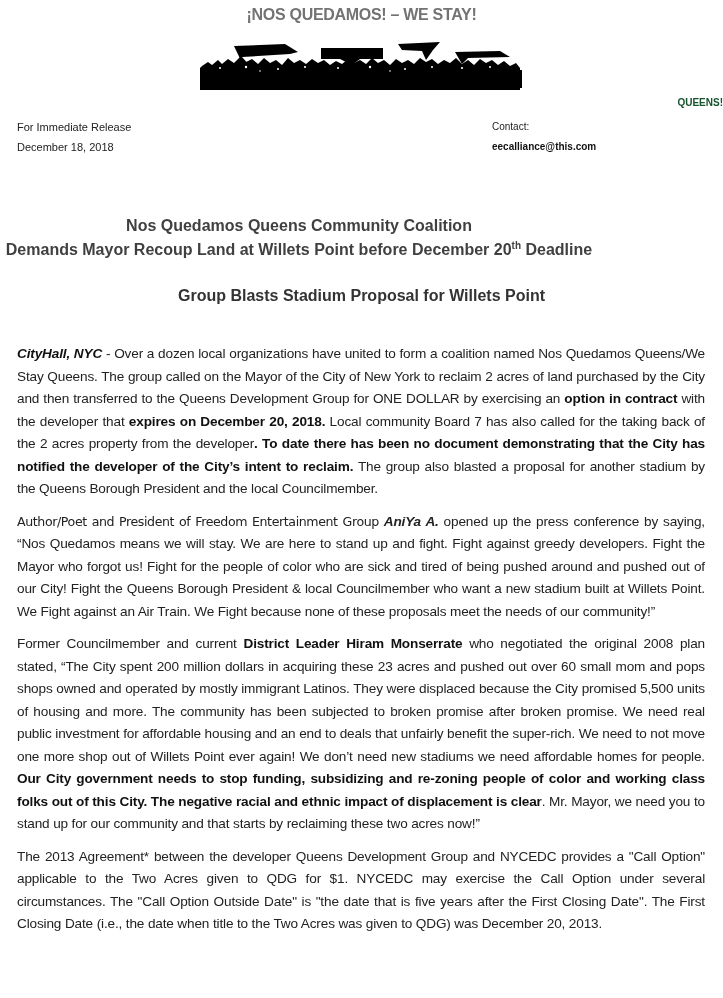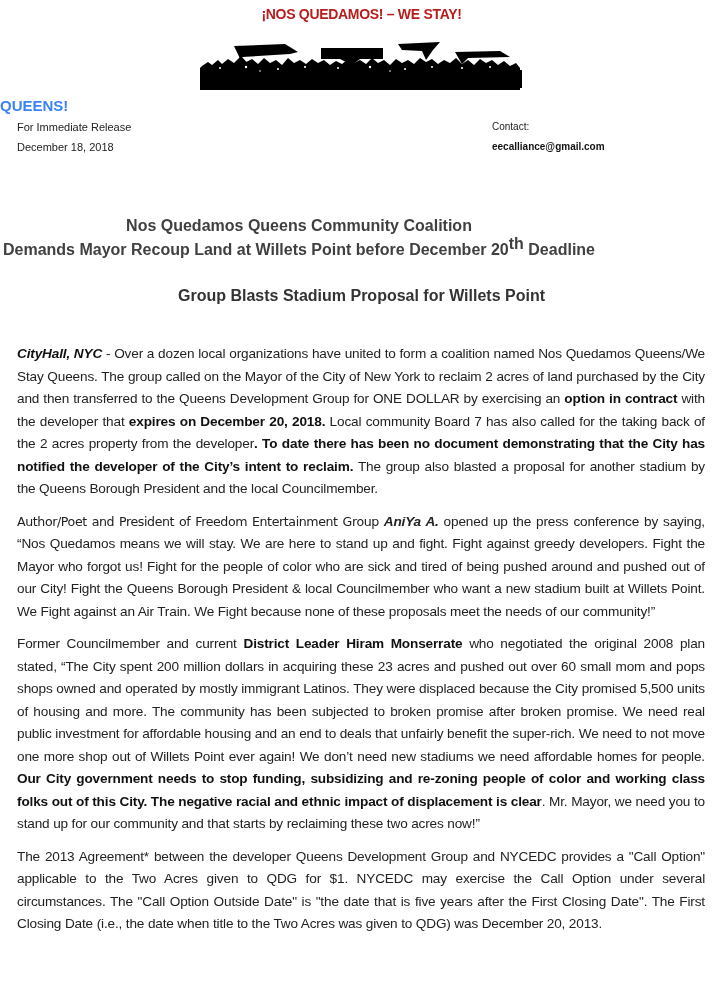--- a/index.html
+++ b/index.html
@@ -3,35 +3,35 @@
 <meta charset="utf-8">
 <style>
   html, body { margin: 0; padding: 0; background: #ffffff; }
   body {
     width: 723px; height: 998px; overflow: hidden; position: relative;
     font-family: "Liberation Sans", sans-serif; color: #1a1a1a;
   }
   .page { position: absolute; left: 0; top: 0; width: 723px; height: 998px; }
   .title {
     position: absolute; left: 0; top: 6px; width: 723px; text-align: center;
-    font-weight: bold; font-size: 14px; letter-spacing: -0.3px; color: #b91c1c;
+    font-weight: bold; font-size: 16px; letter-spacing: -0.3px; color: #737373;
   }
   .crowd { position: absolute; left: 200px; top: 40px; width: 322px; height: 50px; }
   .subtitle-queens {
-    position: absolute; left: 0; top: 97px; width: 723px; text-align: left;
-    font-weight: bold; font-size: 15px; color: #3b82f6;
+    position: absolute; left: 0; top: 97px; width: 723px; text-align: right;
+    font-weight: bold; font-size: 10px; color: #14532d;
   }
   .meta-left { position: absolute; left: 17px; top: 117px; font-size: 11px; line-height: 20px; color: #222; }
   .meta-right { position: absolute; left: 492px; top: 117px; font-size: 10px; line-height: 20px; color: #222; }
   .meta-right .email { font-weight: bold; color: #111; }
   .headline {
     position: absolute; left: 0; top: 214px; width: 598px; text-align: center;
     font-weight: bold; font-size: 16px; line-height: 24px; color: #404040;
   }
-  .headline sup { font-size: 16px; line-height: 0; }
+  .headline sup { font-size: 10px; line-height: 0; }
   .subhead {
     position: absolute; left: 0; top: 287px; width: 723px; text-align: center;
     font-weight: bold; font-size: 16px; color: #333;
   }
   .body {
     position: absolute; left: 17px; top: 343px; width: 688px;
     font-size: 13.6px; line-height: 22.5px; text-align: justify; color: #222;
     letter-spacing: -0.15px;
   }
   .body p { margin: 0 0 10px 0; }
@@ -75,21 +75,21 @@
 
   <div class="subtitle-queens">QUEENS!</div>
 
   <div class="meta-left">
     <div>For Immediate Release</div>
     <div>December 18, 2018</div>
   </div>
 
   <div class="meta-right">
     <div>Contact:</div>
-    <div class="email">eecalliance@gmail.com</div>
+    <div class="email">eecalliance@this.com</div>
   </div>
 
   <div class="headline">
     <div>Nos Quedamos Queens Community Coalition</div>
     <div><span>Demands Mayor Recoup Land at Willets Point before December 20</span><sup>th</sup><span> Deadline</span></div>
   </div>
 
   <div class="subhead">Group Blasts Stadium Proposal for Willets Point</div>
 
   <div class="body">

